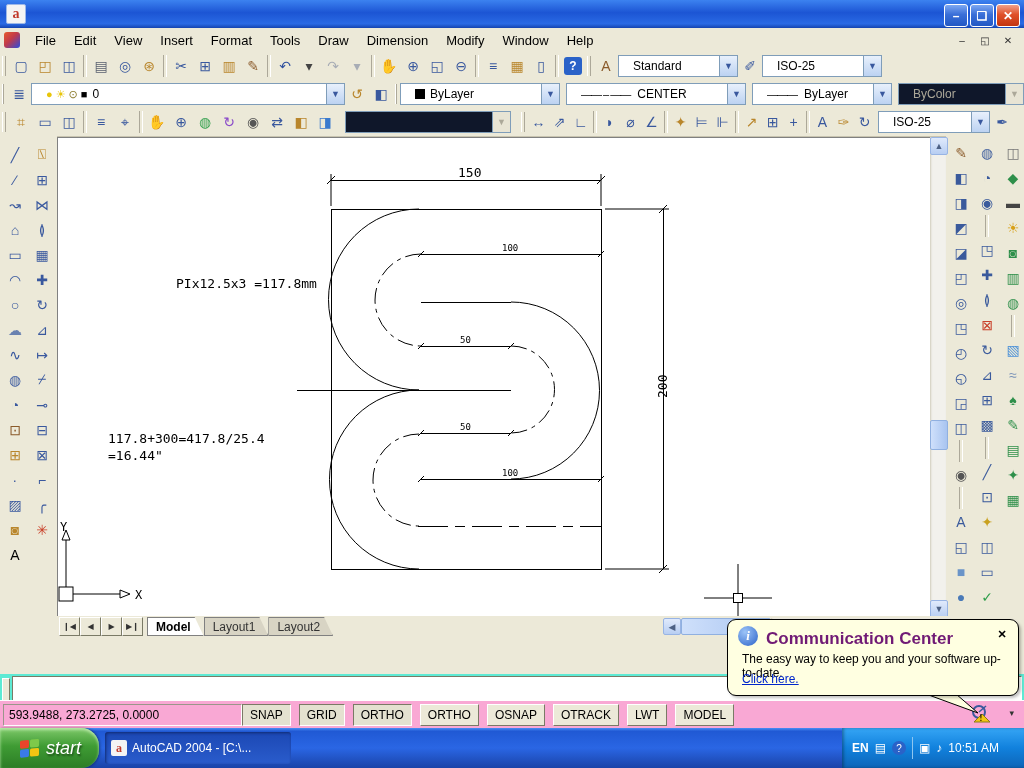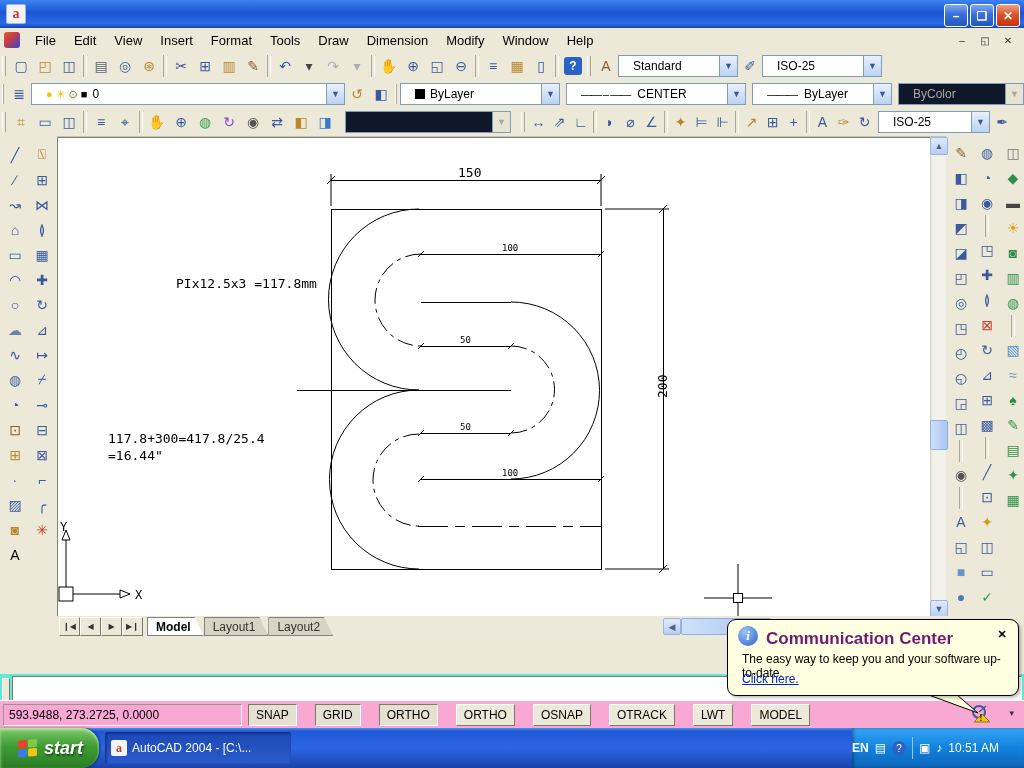--- a/index.html
+++ b/index.html
@@ -75,21 +75,21 @@
     border:1px solid;border-color:#7a7a66 #fff #fff #7a7a66;
     font-family:"DejaVu Sans Mono",monospace;font-size:13px;color:#000}
   .cmdhist{padding:1px 4px;height:36px;border-bottom:1px solid #9a968a;white-space:pre}
   .cmdline{padding:2px 4px;white-space:pre}
   
   .statusbar{left:0;top:700px;width:1024px;height:28px;background:#f9a8d4;
     border-top:1px solid #fff;display:flex;align-items:center}
   .coords{margin-left:3px;width:232px;height:20px;font-size:12px;color:#000;
     display:flex;align-items:center;padding-left:5px;
     border:1px solid;border-color:#9a968a #fff #fff #9a968a}
-  .toggles{display:flex;gap:18px;margin-left:6px}
+  .toggles{display:flex;gap:8px;margin-left:0}
   .toggle{height:20px;padding:0 7px;font-size:12px;color:#000;display:flex;align-items:center;
     border:1px solid;border-color:#fff #7a7a66 #7a7a66 #fff;background:#ece9d8}
   .toggle.pressed{border-color:#7a7a66 #fff #fff #7a7a66;background:#e4e1d0}
   .traybtn{position:absolute;right:30px;top:703px;width:26px;height:22px;display:flex;
     align-items:center;justify-content:center}
   .traydrop{position:absolute;right:10px;top:708px;font-size:9px;color:#333}
   
   .balloon{left:727px;top:619px;width:290px;height:75px;background:#ffffe1;
     border:1px solid #000;border-radius:9px;z-index:60;box-shadow:2px 2px 3px rgba(0,0,0,.25)}
   .balloon .btitle{position:absolute;left:38px;top:9px;font-size:17px;font-weight:bold;color:#701a75}
@@ -102,33 +102,33 @@
   .balloon .btext{position:absolute;left:14px;top:32px;width:266px;font-size:12px;color:#000}
   .balloon .blink{position:absolute;left:14px;top:52px;font-size:12px;color:#0026cb;text-decoration:underline}
   .tailsvg{left:920px;top:693px;z-index:59}
   
   .taskbar{left:0;top:728px;width:1024px;height:40px;
     background:linear-gradient(180deg,#4a8ef5 0%,#2059d4 8%,#2a66e4 50%,#1a43a8 100%)}
   .startbtn{position:absolute;left:0;top:0;width:99px;height:40px;border-radius:0 18px 18px 0;
     background:linear-gradient(180deg,#7ec96a 0%,#3f9c34 45%,#2c7d26 100%);
     box-shadow:inset 0 2px 3px #b8e8a8,1px 0 3px rgba(0,0,0,.4);
     display:flex;align-items:center;justify-content:center;gap:6px}
-  .start-label{color:#fff;font-size:18px;font-weight:bold;font-style:italic;
+  .start-label{color:#fff;font-size:18px;font-weight:normal;font-style:italic;
     text-shadow:1px 2px 2px #1d4f18}
   .taskbtn{position:absolute;left:105px;top:4px;width:180px;height:32px;border-radius:3px;
     background:linear-gradient(180deg,#1c48b4,#2a5ccc);box-shadow:inset 1px 1px 3px #102a70;
     display:flex;align-items:center;gap:5px;padding-left:6px;color:#fff;font-size:12px}
   .taskbtn .tico{width:16px;height:16px;background:#f4f4f4;border-radius:2px;color:#c0392b;
     font-weight:bold;font-size:12px;display:flex;align-items:center;justify-content:center;
     font-family:"Liberation Serif",serif;flex:0 0 auto}
   .tasklabel{white-space:nowrap;overflow:hidden}
   .tray{position:absolute;right:0;top:0;width:172px;height:40px;
     background:linear-gradient(180deg,#35a5f5 0%,#1181dd 50%,#0d65b8 100%);
     box-shadow:inset 2px 0 3px rgba(0,0,0,.3);display:flex;align-items:center;gap:6px;
-    color:#fff;font-size:12px}
+    padding-left:10px;color:#fff;font-size:12px}
   .trayico{font-size:12px;color:#fff}
   .traydiv{width:1px;height:22px;background:#8ec6f0}
   .clock{font-size:12px;color:#fff}
   
   text{font-family:"DejaVu Sans Mono",monospace;fill:#000}
 </style>
 </head>
 <body>
 
 <div class="abs titlebar">

